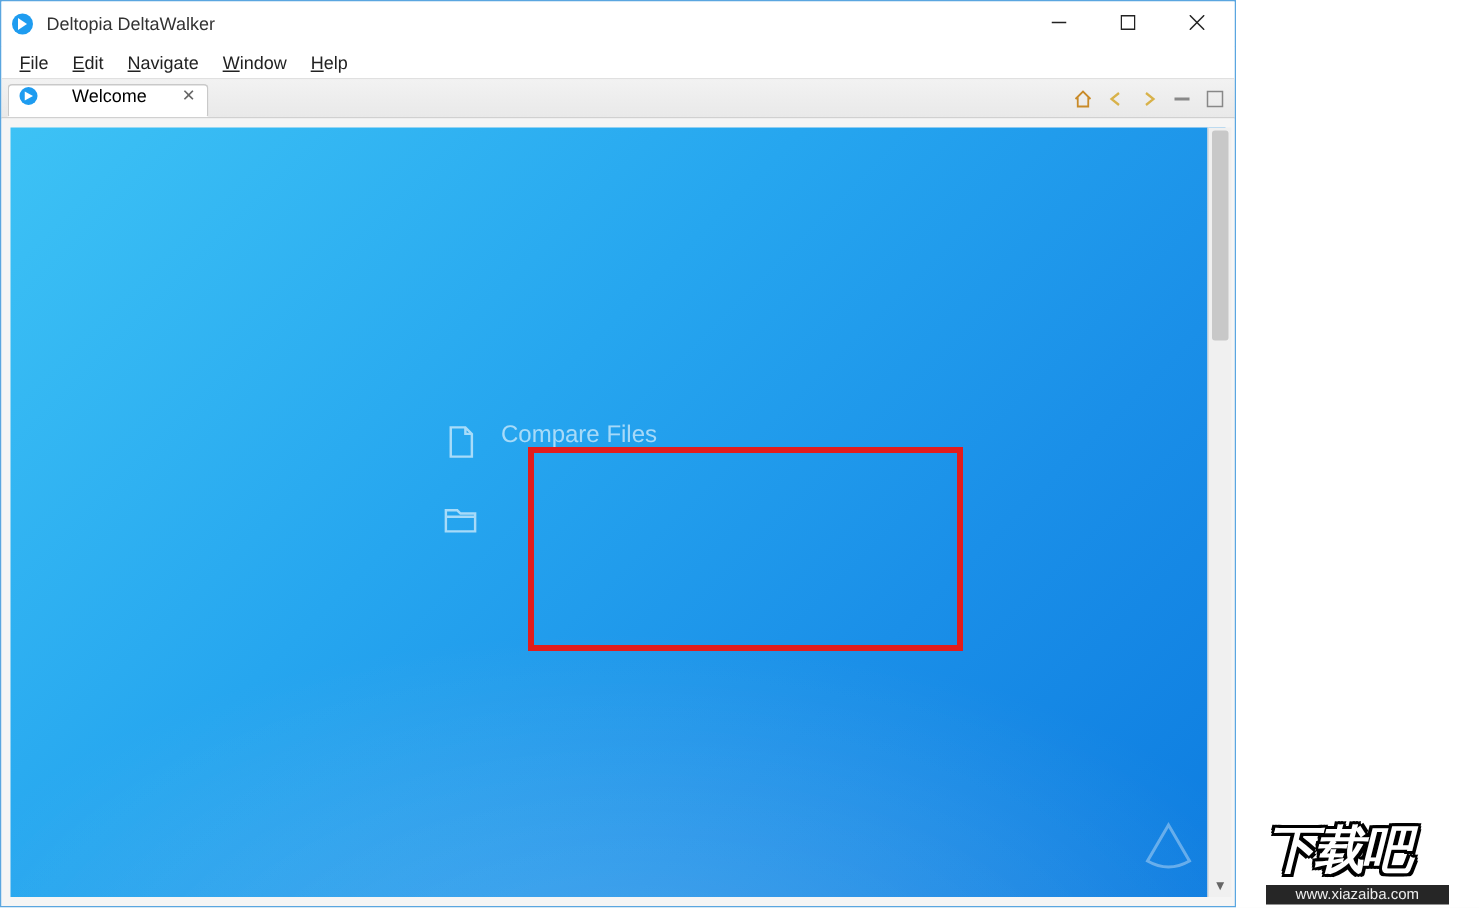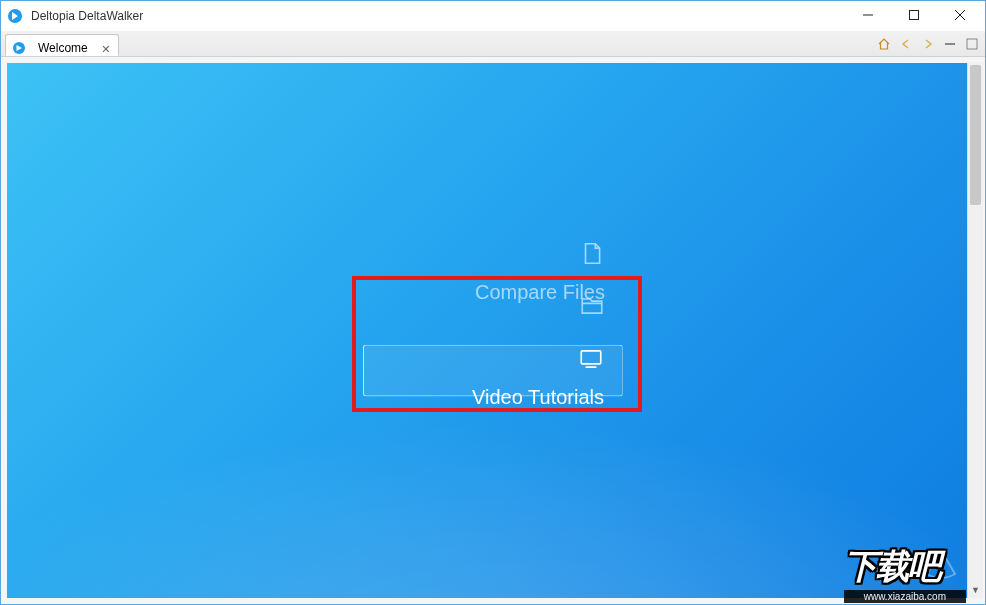--- a/index.html
+++ b/index.html
@@ -1,49 +1,49 @@
 <!DOCTYPE html>
 <html><head>
 <meta charset="utf-8">
 <style>
 * { margin: 0; padding: 0; box-sizing: border-box; font-family: "Segoe UI", Tahoma, sans-serif; }
 html, body { width: 986px; height: 605px; overflow: hidden; background: #fff; }
 
-.window { width: 986px; height: 605px; border: 1px solid #5aa6e0; display: flex; flex-direction: column; background: #fff; }
+.window { width: 824px; height: 605px; border: 1px solid #5aa6e0; display: flex; flex-direction: column; background: #fff; }
 
 
 .titlebar { height: 30px; display: flex; align-items: center; padding: 0 2px 0 6px; background: #fff; }
 .titlebar .logo { width: 16px; height: 16px; display: inline-flex; align-items: center; justify-content: center; }
 .titlebar .title { margin-left: 8px; font-size: 12px; color: #333; flex: 1; }
 .win-controls { display: flex; height: 100%; }
 .win-btn { width: 46px; height: 28px; display: flex; align-items: center; justify-content: center; cursor: pointer; }
 .win-btn svg { stroke: #222; stroke-width: 1; fill: none; }
 
 
 .menubar { height: 22px; display: flex; align-items: center; padding: 0 4px; background: #fff; font-size: 12px; border-bottom: 1px solid #e0e0e0; }
 .menu-item { padding: 2px 8px; cursor: pointer; color: #222; }
 .menu-item u { text-decoration: underline; }
 
 
 .tabrow { height: 26px; display: flex; align-items: center; justify-content: space-between; background: linear-gradient(#f2f2f2,#e9e9e9); border-bottom: 1px solid #d0d0d0; padding: 0 4px; }
-.tab { display: flex; align-items: flex-end; background: #fff; height: 22px; padding: 0 6px; border: 1px solid #c9c9c9; border-bottom: 1px solid #fff; border-radius: 3px 3px 0 0; gap: 12px; margin-top: 3px; font-size: 12px; }
+.tab { display: flex; align-items: flex-start; background: #fff; height: 22px; padding: 0 6px; border: 1px solid #c9c9c9; border-bottom: 1px solid #fff; border-radius: 3px 3px 0 0; gap: 22px; margin-top: 3px; font-size: 12px; }
 .tab .tab-icon { width: 14px; height: 14px; display: inline-flex; }
 .tab .close { font-size: 11px; color: #666; cursor: pointer; width: 12px; height:12px; display:flex; align-items:center; justify-content:center; }
 .toolbar-icons { display: flex; gap: 4px; align-items: center; }
 .tb-icon { width: 18px; height: 18px; display: flex; align-items: center; justify-content: center; cursor: pointer; border-radius: 2px; }
 
 
 .content-wrap { flex: 1; display: flex; background: #f5f5f5; padding: 2px; position: relative; }
 .content-scroll { flex: 1; overflow: hidden; position: relative; }
 .welcome-bg { position: absolute; top: 4px; left: 4px; right: 4px; bottom: 4px; background: linear-gradient(135deg, #3dc2f5 0%, #26a6ef 40%, #1a8fe8 70%, #0d7ce0 100%); overflow: hidden; }
 .wave { position: absolute; bottom: -60px; left: -10%; width: 120%; height: 240px; background: radial-gradient(ellipse at 50% 100%, rgba(255,255,255,0.13) 0%, rgba(255,255,255,0.06) 40%, transparent 70%); border-radius: 50%; }
 .wave.w2 { bottom: -120px; height: 300px; opacity:.7; }
 
 .menu-center { position: absolute; left: 50%; top: 50%; transform: translate(-50%, -58%); }
-.mc-item { display: flex; align-items: flex-end; gap: 14px; height: 52px; padding: 0 18px 0 12px; min-width: 260px; cursor: pointer; font-size: 20px; color: rgba(255,255,255,0.6); border-radius: 3px; flex-direction: column; }
+.mc-item { display: flex; align-items: flex-start; gap: 14px; height: 52px; padding: 0 18px 0 12px; min-width: 260px; cursor: pointer; font-size: 16px; color: rgba(255,255,255,0.6); border-radius: 3px; }
 .mc-item.active { color: #fff; background: rgba(255,255,255,0.08); border: 1px solid rgba(255,255,255,0.7); border-right-color: rgba(255,255,255,0.3); }
 .mc-item .ico { width: 26px; height: 26px; display: flex; align-items: center; justify-content: center; }
 .mc-item .ico svg { stroke: currentColor; fill: none; stroke-width: 1.5; }
 
 .highlight-box { position: absolute; border: 4px solid #e21c1c; pointer-events: none; }
 
 .brand-corner { position: absolute; right: 18px; bottom: 14px; display: flex; flex-direction: column; align-items: center; opacity: .35; color: #fff; gap: 2px; }
 .brand-corner svg { stroke: #fff; fill: none; stroke-width: 2; width: 40px; height: 40px; }
 
 
@@ -83,20 +83,27 @@
         </div>
       <div class="win-btn">
           <svg width="10" height="10">
             <line x1="0" y1="0" x2="10" y2="10"></line>
             <line x1="10" y1="0" x2="0" y2="10"></line>
           </svg>
         </div>
     </div>
   </div>
 
+  <div class="menubar">
+    <span class="menu-item"><u>F</u><span>ile</span></span>
+    <span class="menu-item"><u>E</u><span>dit</span></span>
+    <span class="menu-item"><u>N</u><span>avigate</span></span>
+    <span class="menu-item"><u>W</u><span>indow</span></span>
+    <span class="menu-item"><u>H</u><span>elp</span></span>
+  </div>
 
   <div class="tabrow">
     <div class="tab">
       <span class="tab-icon">
         <svg viewBox="0 0 14 14" width="14" height="14">
             <circle cx="7" cy="7" r="6" fill="#1e9cf0"></circle>
             <path d="M4.5 4 L10 7 L4.5 10 Z" fill="#fff"></path>
           </svg>
       </span>
       <span>Welcome</span>
@@ -146,29 +153,20 @@
             </span>
             <span>Compare Files</span>
           </div>
           <div class="mc-item">
             <span class="ico">
               <svg viewBox="0 0 24 24">
                   <path d="M3 6 H10 L12 8 H21 V19 H3 Z M3 10 H21"></path>
                 </svg>
             </span>
           </div>
-          <div class="mc-item active">
-            <span class="ico">
-              <svg viewBox="0 0 24 24">
-                  <rect x="3" y="5" width="18" height="12" rx="1"></rect>
-                  <line x1="7" y1="20" x2="17" y2="20"></line>
-                </svg>
-            </span>
-            <span>Video Tutorials</span>
-          </div>
         </div>
 
         <div class="highlight-box" style="left:345px; top:213px; width:290px; height:136px;"></div>
 
         <div class="brand-corner">
           <svg viewBox="0 0 40 40">
               <path d="M20 6 L34 30 Q20 38 6 30 Z"></path>
             </svg>
         </div>
 

